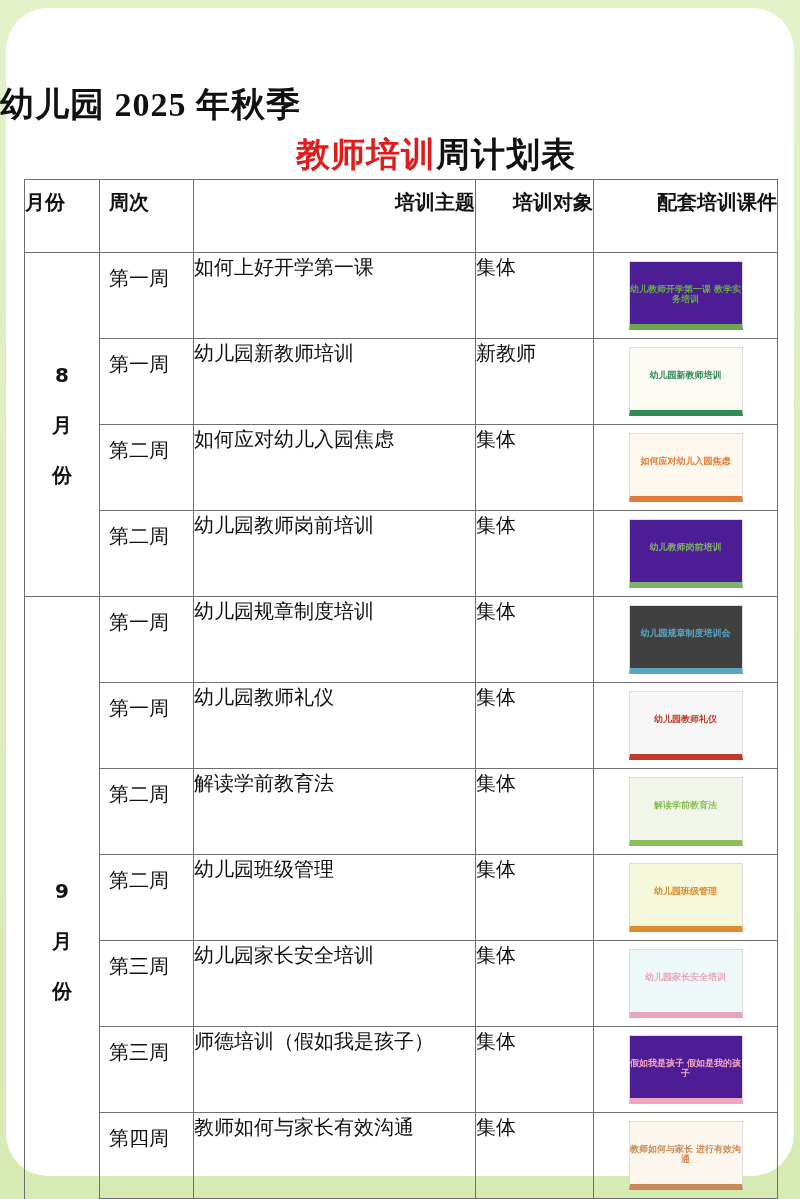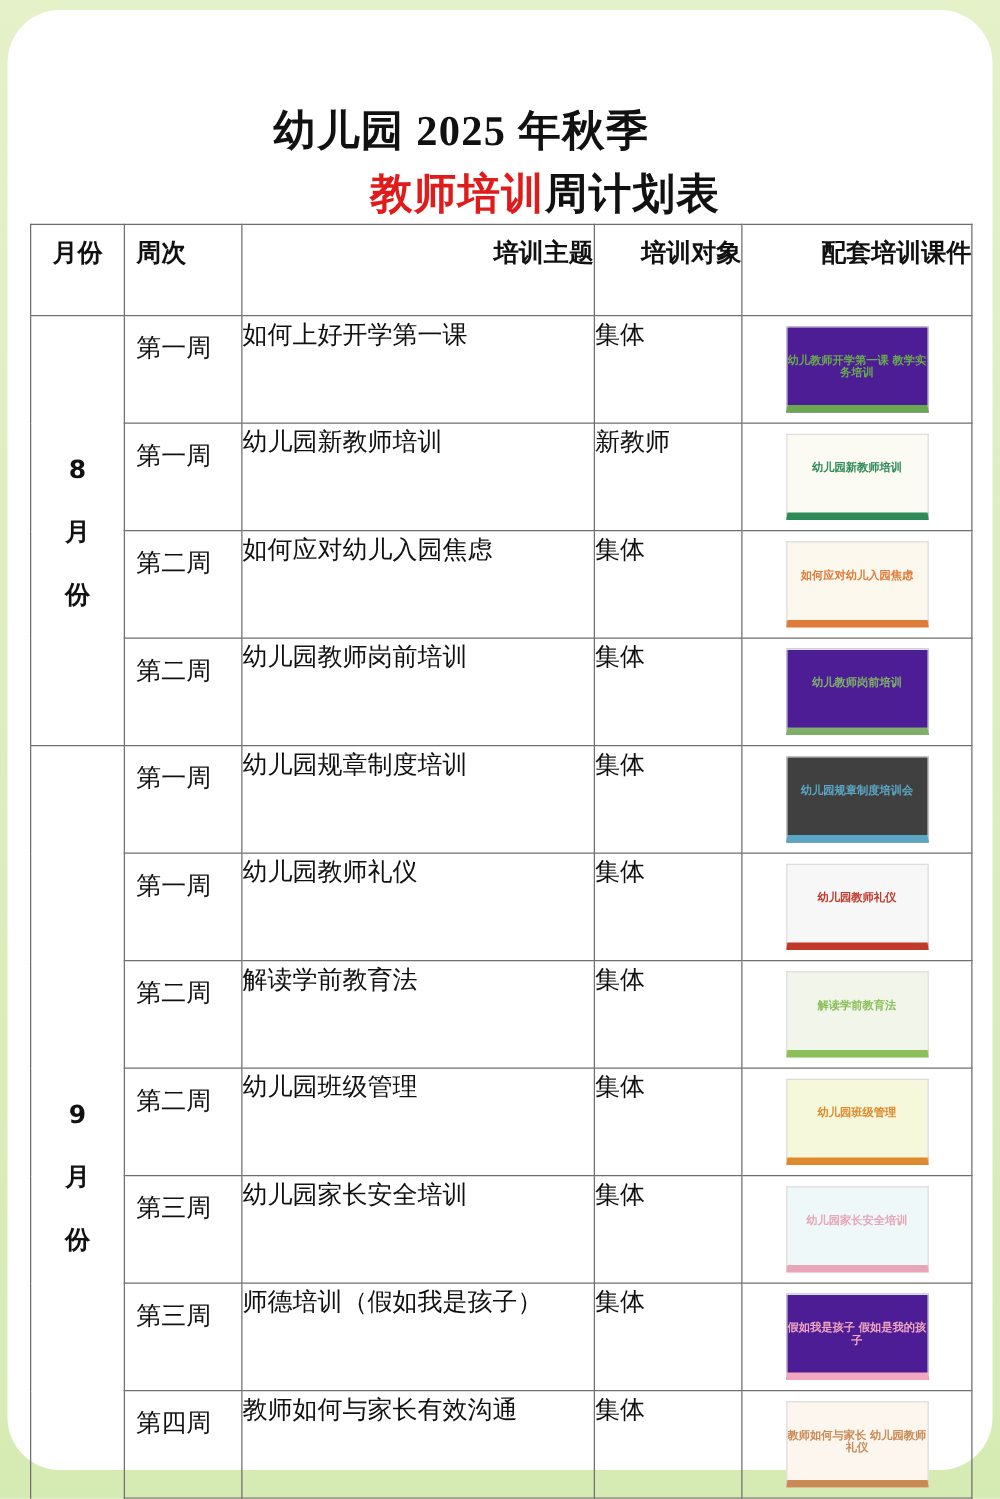--- a/index.html
+++ b/index.html
@@ -7,42 +7,42 @@
     width:800px; height:1199px; overflow:hidden;
     background: linear-gradient(180deg,#e4f1c9 0%,#d6ebb4 100%);
     font-family: "DejaVu Sans", "Liberation Sans", sans-serif;
     position:relative;
   }
   .card {
     position:absolute; left:6px; top:8px; width:788px; height:1168px;
     background:#ffffff; border-radius:42px;
   }
   .title1 {
-    position:absolute; left:11px; top:82px; width:716px; text-align:center;
+    position:absolute; left:0; top:82px; width:716px; 
     font-size:34px; font-weight:bold; color:#111; letter-spacing:1px;
     font-family: "Liberation Serif", "DejaVu Serif", serif;
   }
   .title2 {
     position:absolute; left:0; top:132px; width:800px; text-align:center;
     font-size:34px; font-weight:bold; color:#111; letter-spacing:1px;padding-left:36px;
   }
   .title2 .red { color:#e01b1b; }
   table {
     position:absolute; left:24px; top:179px;
     border-collapse:collapse; table-layout:fixed;
   }
   td, th {
     border:1.5px solid #6f6f6f; padding:0; vertical-align:top;
     font-size:20px; color:#111; font-weight:normal;text-align:right;
   }
   th { height:63px; font-size:20px; font-weight:bold; vertical-align:top; padding-top:9px; }
   td { height:73px; }
   td.txt { padding-top:1px; text-align:left; }
   td.week { text-align:left; padding-left:9px; padding-top:12px; }
-  th.month-h { text-align:center; }
+  th.month-h { text-align:left; }
   th.week-h { text-align:left; padding-left:9px; }
   td.month { vertical-align:middle; text-align:center; font-weight:bold; font-size:20px; line-height:50px; }
   td.thumbcell { text-align:center; vertical-align:middle; }
   .thumb {
     display:inline-block; width:112px; height:62px; border:1px solid #ddd;
     position:relative; overflow:hidden; vertical-align:middle;
     font-size:8px; line-height:10px;
   }
   .thumb .tt { position:absolute; left:0; right:0; top:22px; text-align:center; font-weight:bold; font-size:9px; }
 </style>
@@ -139,21 +139,21 @@
       <tr>
         <td class="week">第三周</td>
         <td class="txt">师德培训（假如我是孩子）</td>
         <td class="txt">集体</td>
         <td class="thumbcell"><div class="thumb" style="background: #4c1d95; border-bottom: 6px solid rgb(242, 166, 191);"><div class="tt" style="color: rgb(242, 166, 191);">假如我是孩子 假如是我的孩子</div></div></td>
       </tr>
       <tr>
         <td class="week">第四周</td>
         <td class="txt">教师如何与家长有效沟通</td>
         <td class="txt">集体</td>
-        <td class="thumbcell"><div class="thumb" style="background: rgb(252, 246, 239); border-bottom: 6px solid rgb(201, 138, 85);"><div class="tt" style="color: rgb(201, 138, 85);">教师如何与家长 幼儿园教师礼仪</div></div></td>
+        <td class="thumbcell"><div class="thumb" style="background: rgb(252, 246, 239); border-bottom: 6px solid rgb(201, 138, 85);"><div class="tt" style="color: rgb(201, 138, 85);">教师如何与家长 进行有效沟通</div></div></td>
       </tr>
       <tr>
         <td class="week">第四周</td>
         <td class="txt">幼儿园门卫培训</td>
         <td class="txt">安保</td>
         <td class="thumbcell"></td>
       </tr>
     </tbody>
 </table>
 

